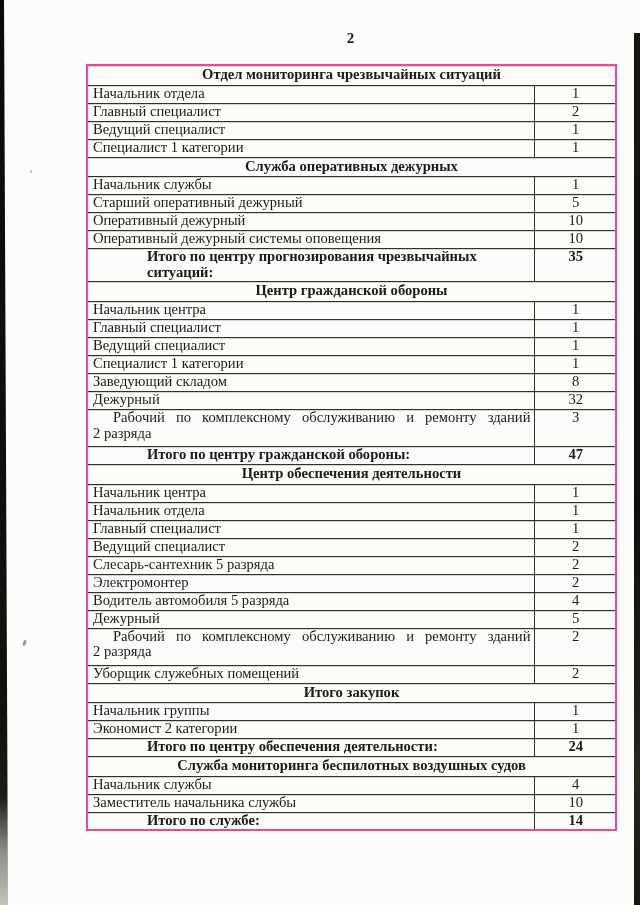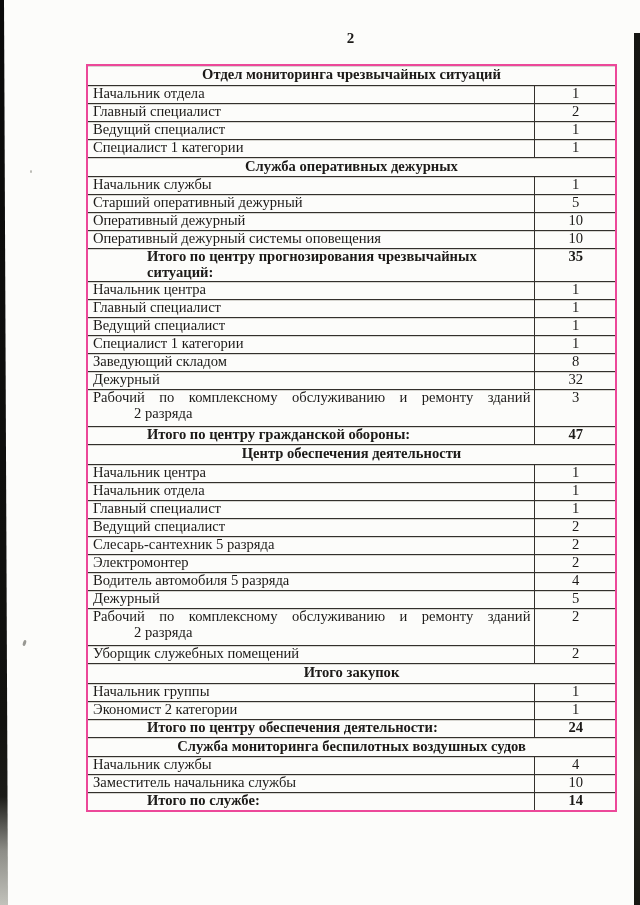--- a/index.html
+++ b/index.html
@@ -50,22 +50,22 @@
 
   td.label { text-align: left; }
   td.value { text-align: center; padding: 0 2px; }
 
   tr.section td.sec {
     font-weight: bold; text-align: center; padding: 1px 2px 2px 2px;
   }
   tr.total td.label { font-weight: bold; padding-left: 59px; }
   tr.total td.value { font-weight: bold; margin-top: 7px; }
 
-  td.justify .l1 { display: block; text-align: justify; text-align-last: justify; }
-  td.justify .l2 { display: block; margin-left: 41px; }
+  td.justify .l1 { display: block; text-align: justify; text-align-last: justify; margin-left: 20px; }
+  td.justify .l2 { display: block; }
 </style>
 </head>
 <body>
 
 <div class="scan-bar-left"></div>
 <div class="scan-bar-right"></div>
 <div class="speck1"></div>
 <div class="speck2"></div>
 
 <div class="page-number">2</div>
@@ -111,20 +111,23 @@
       <td class="value">10</td>
     </tr>
     <tr class="r item">
       <td class="label">Оперативный дежурный системы оповещения</td>
       <td class="value">10</td>
     </tr>
     <tr class="r total">
       <td class="label">Итого по центру прогнозирования чрезвычайных ситуаций:</td>
       <td class="value">35</td>
     </tr>
+    <tr class="r section">
+      <td class="sec" colspan="2">Центр гражданской обороны</td>
+    </tr>
     <tr class="r item">
       <td class="label">Начальник центра</td>
       <td class="value">1</td>
     </tr>
     <tr class="r item">
       <td class="label">Главный специалист</td>
       <td class="value">1</td>
     </tr>
     <tr class="r item">
       <td class="label">Ведущий специалист</td>

